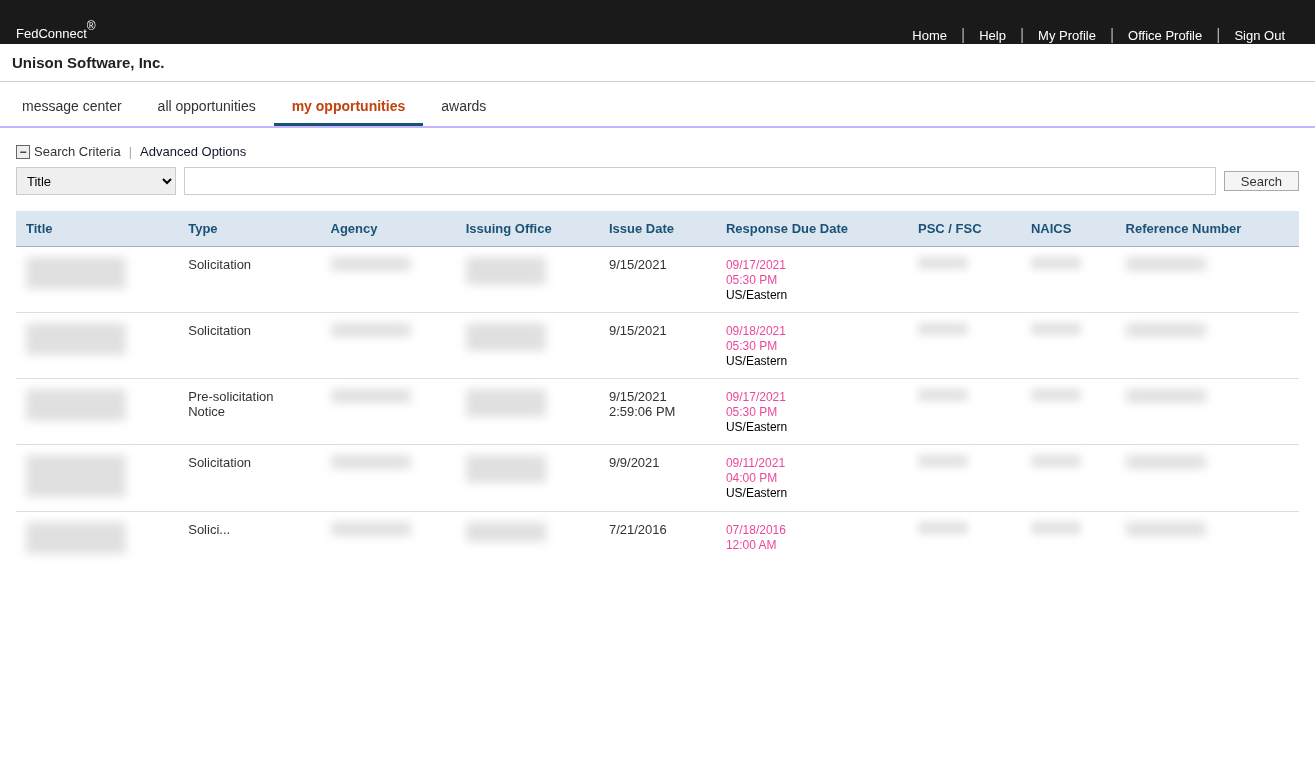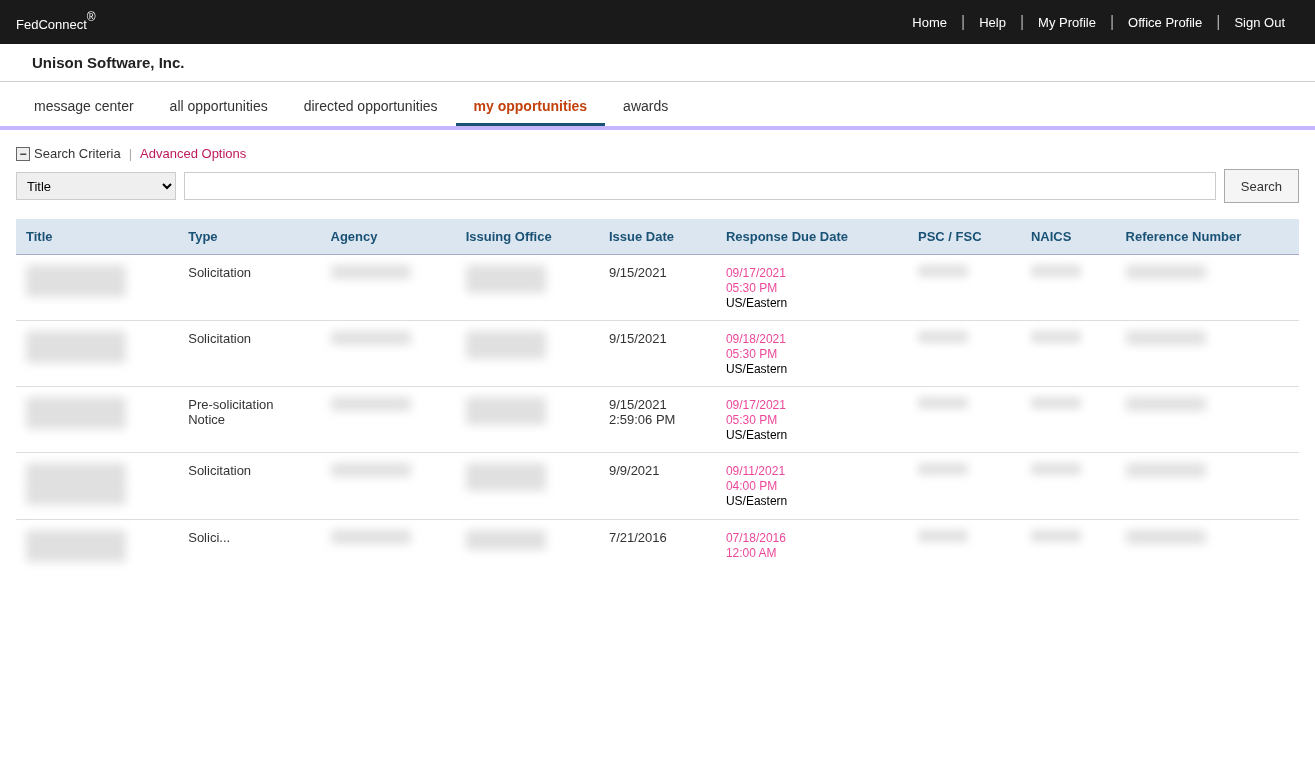--- a/index.html
+++ b/index.html
@@ -3,21 +3,21 @@
   <meta charset="utf-8">
   <style>
     * { box-sizing: border-box; margin: 0; padding: 0; }
     body { font-family: Arial, sans-serif; font-size: 13px; background: #fff; color: #333; }
 
     
     #top-nav {
       background: #1a1a1a;
       color: #fff;
       display: flex;
-      align-items: center;
+      align-items: flex-end;
       padding: 0 16px;
       height: 44px;
     }
     #top-nav .logo {
       font-size: 22px;
       font-weight: bold;
       color: #fff;
       flex: 1;
     }
     #top-nav .logo span {
@@ -35,32 +35,32 @@
       text-decoration: none;
       padding: 0 14px;
     }
     #top-nav .nav-links .sep {
       color: #aaa;
       font-size: 16px;
     }
 
     
     #company-bar {
-      padding: 10px 32px;
+      padding: 10px 12px;
       font-size: 15px;
       font-weight: bold;
       border-bottom: 1px solid #ccc;
       color: #222;
     }
 
     
     #main-tabs {
       display: flex;
-      padding: 0 16px;
-      border-bottom: 4px solid #c4b5fd;
+      padding: 0 4px;
+      border-bottom: 2px solid #c4b5fd;
       margin-top: 4px;
     }
     #main-tabs .tab {
       padding: 12px 18px;
       font-size: 14px;
       color: #333;
       cursor: pointer;
       text-decoration: none;
       white-space: nowrap;
     }
@@ -104,21 +104,21 @@
       height: 14px;
       border: 1px solid #666;
       background: #eee;
       text-align: center;
       line-height: 12px;
       font-size: 12px;
       font-weight: bold;
     }
     #search-criteria-bar .sep { color: #aaa; }
     #search-criteria-bar a {
-      color: #be185d;
+      color: #0f172a;
       text-decoration: none;
       font-size: 13px;
     }
 
     #search-row {
       display: flex;
       align-items: center;
       gap: 8px;
       margin-bottom: 16px;
     }
@@ -130,21 +130,21 @@
       min-width: 160px;
     }
     #search-row input[type="text"] {
       flex: 1;
       height: 28px;
       font-size: 13px;
       padding: 2px 6px;
       border: 1px solid #ccc;
     }
     #search-row button {
-      height: 34px;
+      height: 20px;
       padding: 0 16px;
       font-size: 13px;
       background: #f5f5f5;
       border: 1px solid #aaa;
       cursor: pointer;
       color: #333;
     }
 
     
     #results-table {
@@ -229,21 +229,20 @@
   </div>
 </div>
 
 <div id="company-bar">
   <span>Unison Software, Inc.</span>
 </div>
 
 <div id="main-tabs">
   <a href="#" class="tab">message center</a>
   <a href="#" class="tab">all opportunities</a>
-  <a href="#" class="tab">directed opportunities</a>
   <a href="#" class="tab active">my opportunities</a>
   <a href="#" class="tab">awards</a>
 </div>
 
 <div id="content">
 
   <div id="search-criteria-bar">
     <button class="collapse-btn">
       <span class="minus-icon">−</span>
       <span>Search Criteria</span>

